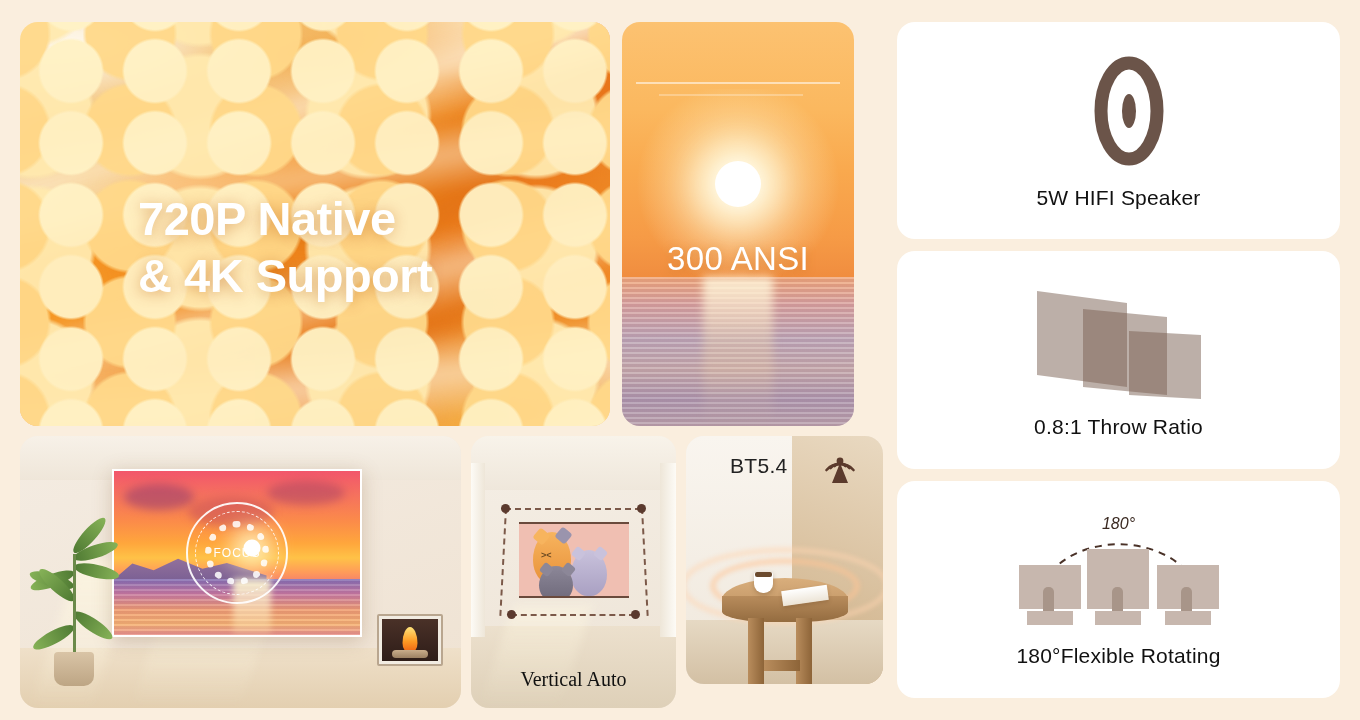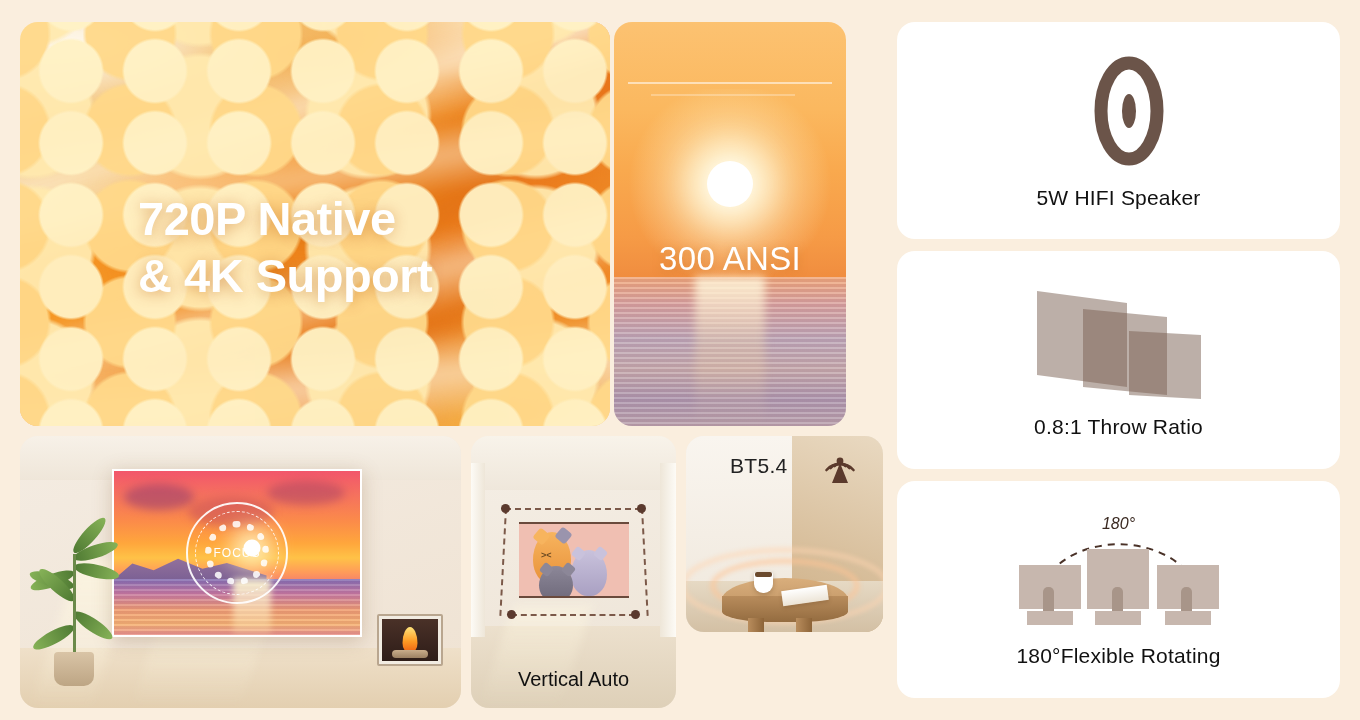--- a/index.html
+++ b/index.html
@@ -11,21 +11,21 @@
   }
   .page {
     position: relative;
     width: 1360px; height: 720px;
     background: #faeede;
     padding: 22px 20px;
     display: flex;
     gap: 12px;
   }
   .left-col { display: flex; flex-direction: column; gap: 10px; width: 865px; }
-  .top-row  { display: flex; gap: 4px; height: 404px; }
+  .top-row  { display: flex; gap: 12px; height: 404px; }
   .bot-row  { display: flex; gap: 10px; height: 272px; }
   .right-col{ display: flex; flex-direction: column; gap: 12px; width: 443px; }
 
   .card { position: relative; border-radius: 18px; overflow: hidden; }
   .white-card {
     background: #ffffff; border-radius: 18px;
     flex: 1; position: relative;
     display: flex; flex-direction: column;
     align-items: center; justify-content: center;
   }
@@ -118,21 +118,21 @@
     position:absolute; left:0; right:0; top:218px; z-index:4;
     text-align:center; color:#fff; font-size:33px; font-weight:normal;
     letter-spacing:.3px; text-shadow:0 2px 10px rgba(190,110,30,.4);
   }
 
   
   .focus-panel { width: 441px; height: 272px; position: relative;
                  background: linear-gradient(160deg,#f4ece2,#efe2d2); }
   .keystone-panel { width: 205px; height: 272px; position: relative;
                     background: linear-gradient(170deg,#f5efe6,#ede3d5); }
-  .bt-panel { width: 197px; height: 196px; position: relative;
+  .bt-panel { width: 197px; height: 248px; position: relative;
               background: linear-gradient(150deg,#f4efe9,#e7d9c8); }
   .panel-label {
     position:absolute; left:0; right:0; z-index:9; text-align:center;
     color:#111; font-size:20px; line-height:1.3;
   }
 
   .wall { position:absolute; inset:0; }
   .ceil { position:absolute; left:0; right:0; top:0; height:16%;
           background: linear-gradient(180deg,#f7f1e8,#efe6d9); }
   .floor{ position:absolute; left:0; right:0; bottom:0; height:22%;
@@ -355,21 +355,21 @@
           <div style="position:absolute; left:38px; top:5px; width:13px; height:13px; background:#9a94ad; transform:rotate(40deg); border-radius:3px;"></div>
           <div style="position:absolute; left:22px; top:26px; font-size:9px; color:#6b4a22; font-weight:bold;">&gt;&lt;</div>
           <div class="cat" style="left:52px; top:26px; width:36px; height:46px; background:linear-gradient(180deg,#c9c2dc,#a9a0c2);"></div>
           <div style="position:absolute; left:54px; top:24px; width:11px; height:11px; background:#c9c2dc; transform:rotate(40deg); border-radius:3px;"></div>
           <div style="position:absolute; left:76px; top:24px; width:11px; height:11px; background:#c9c2dc; transform:rotate(40deg); border-radius:3px;"></div>
           <div class="cat" style="left:20px; top:42px; width:34px; height:36px; background:linear-gradient(180deg,#8c8798,#6d6879);"></div>
           <div style="position:absolute; left:22px; top:40px; width:11px; height:11px; background:#8c8798; transform:rotate(40deg); border-radius:3px;"></div>
           <div style="position:absolute; left:44px; top:40px; width:11px; height:11px; background:#8c8798; transform:rotate(40deg); border-radius:3px;"></div>
         </div>
 
-        <div class="panel-label" style="bottom:16px;">
+        <div class="panel-label" style="bottom:16px;font-family:Liberation Serif, serif;">
           <div>Vertical Auto</div>
         </div>
       </div>
 
       <div class="card bt-panel">
         <div style="position:absolute; left:0; top:0; width:58%; height:100%; background:linear-gradient(180deg,#f9f5ef,#efe7db);"></div>
         <div style="position:absolute; right:0; top:0; width:46%; height:100%; background:linear-gradient(200deg,#e9d9c1,#cdae84);"></div>
         <div style="position:absolute; left:0; right:0; bottom:0; height:26%; background:linear-gradient(180deg,#e6d9c4,#d3c0a4);"></div>
 
         <div class="wave-ring" style="left:50%; top:150px; width:210px; height:78px;"></div>

